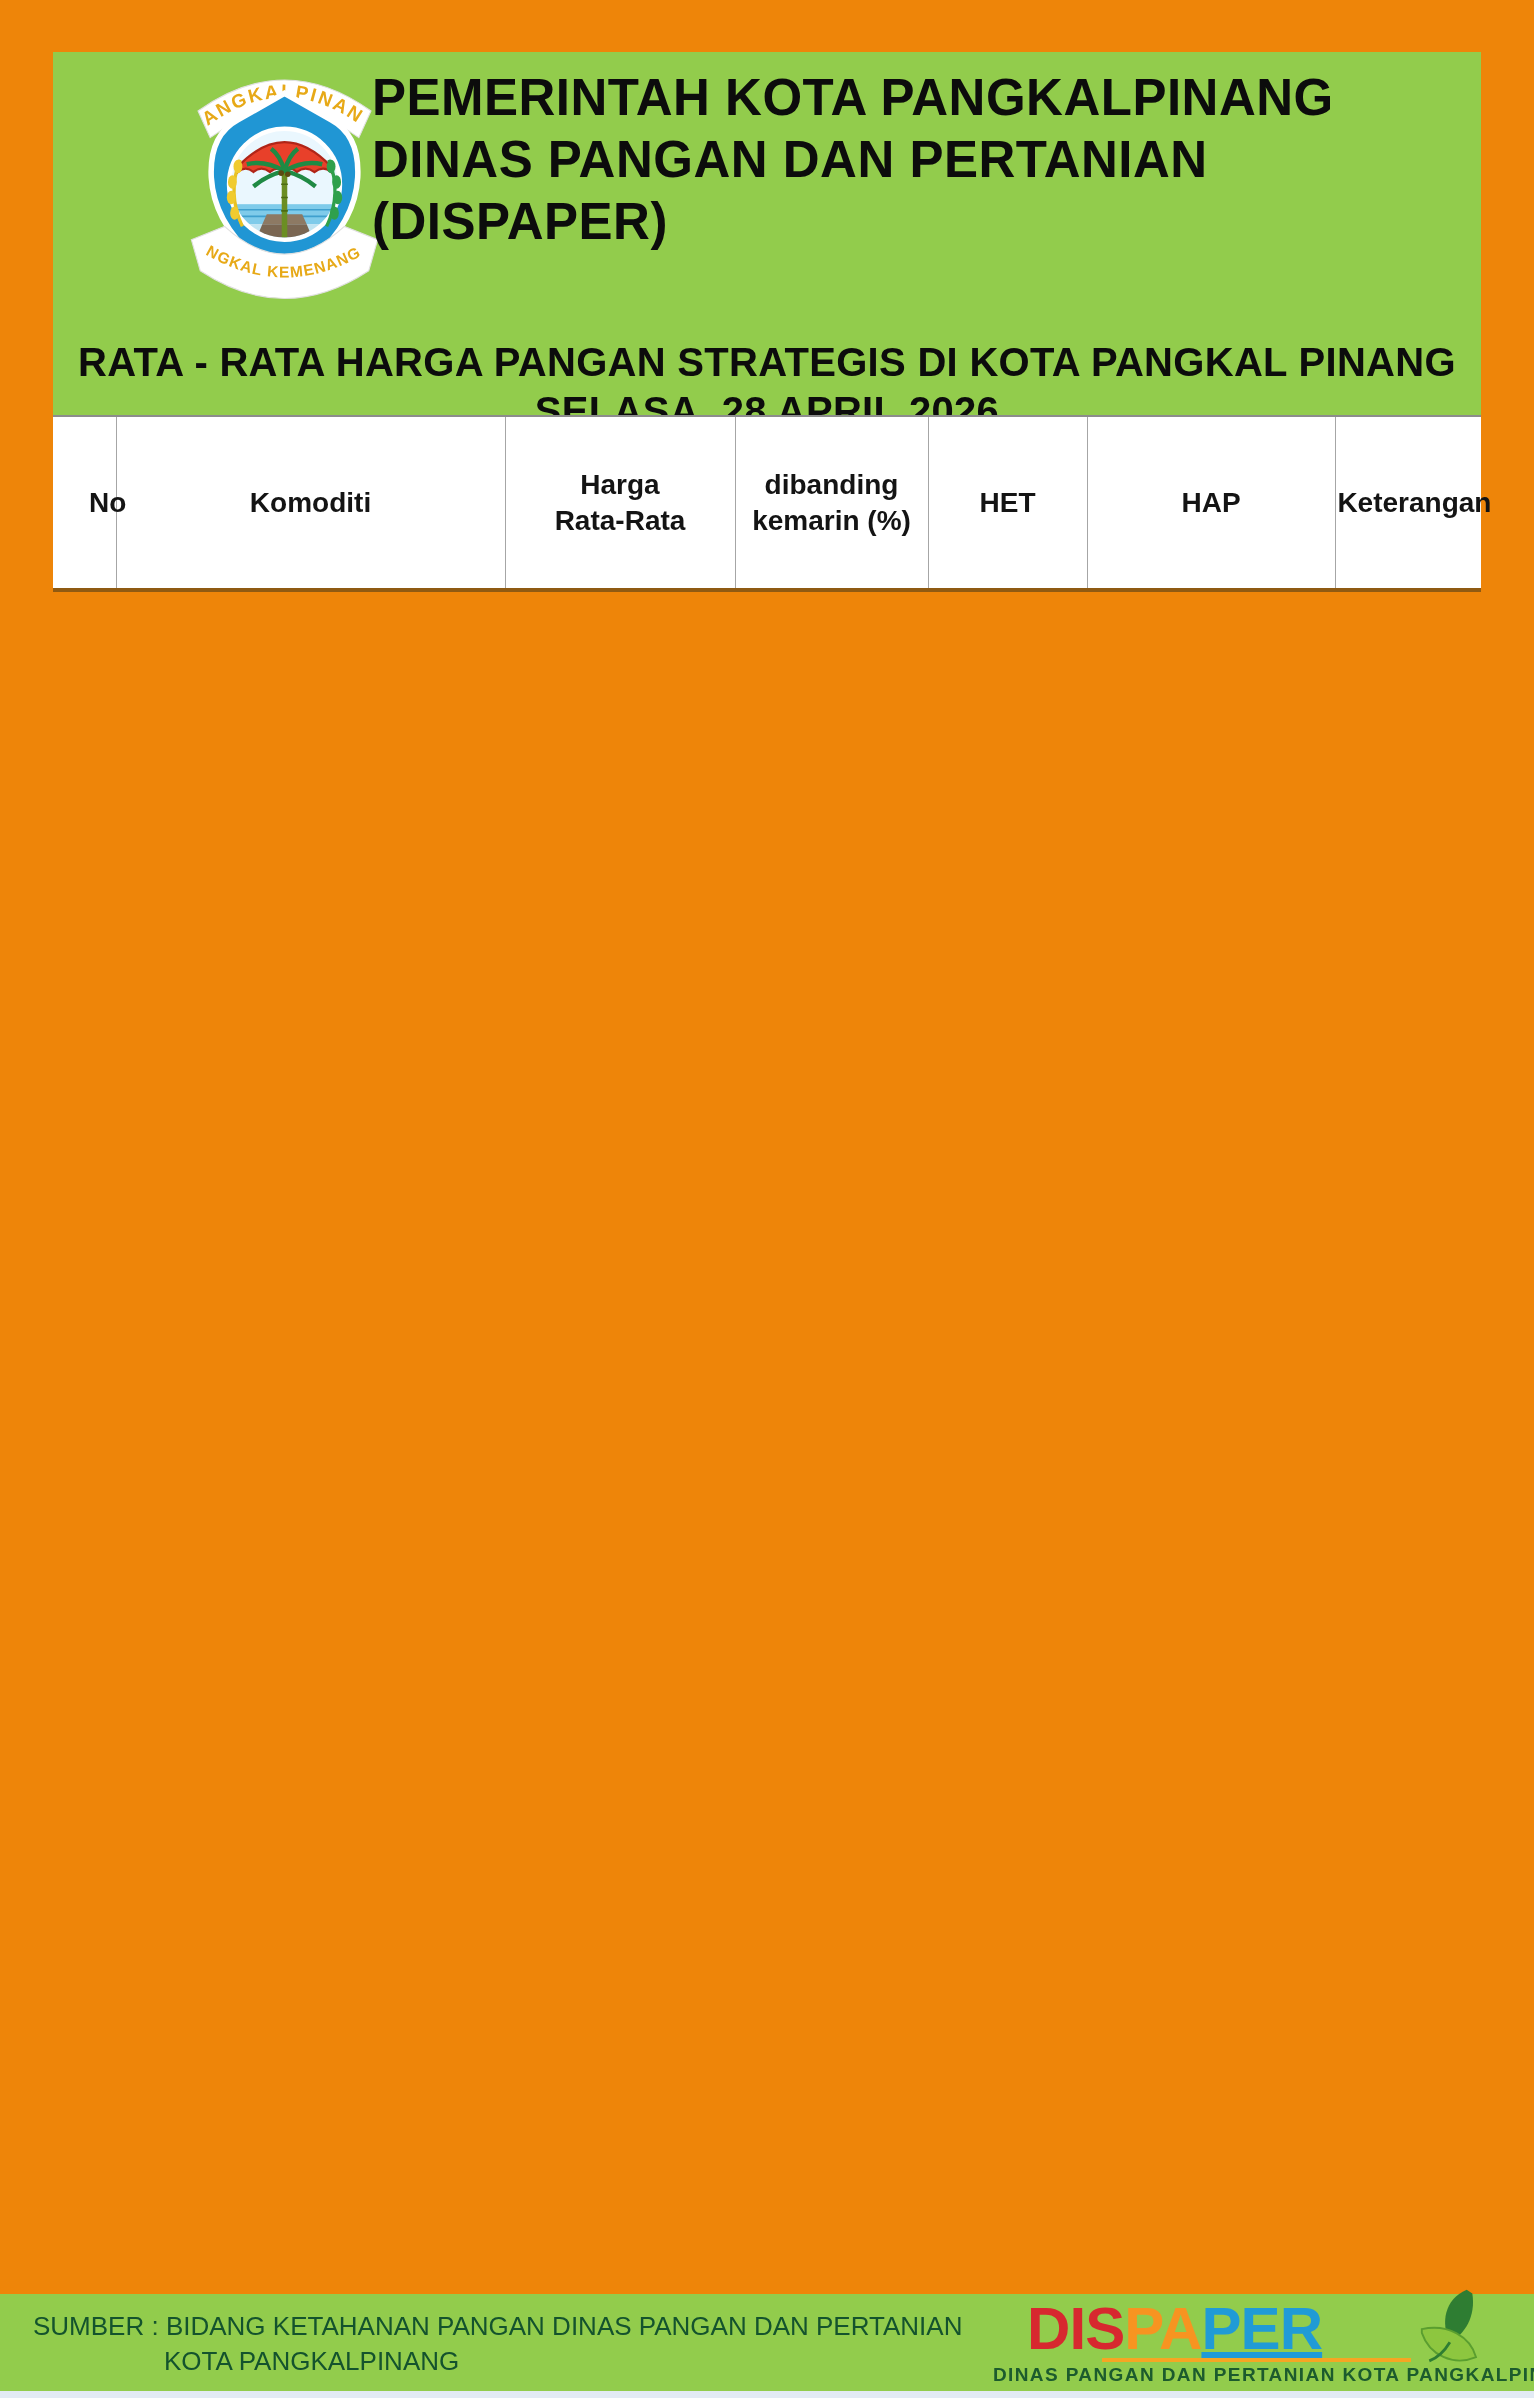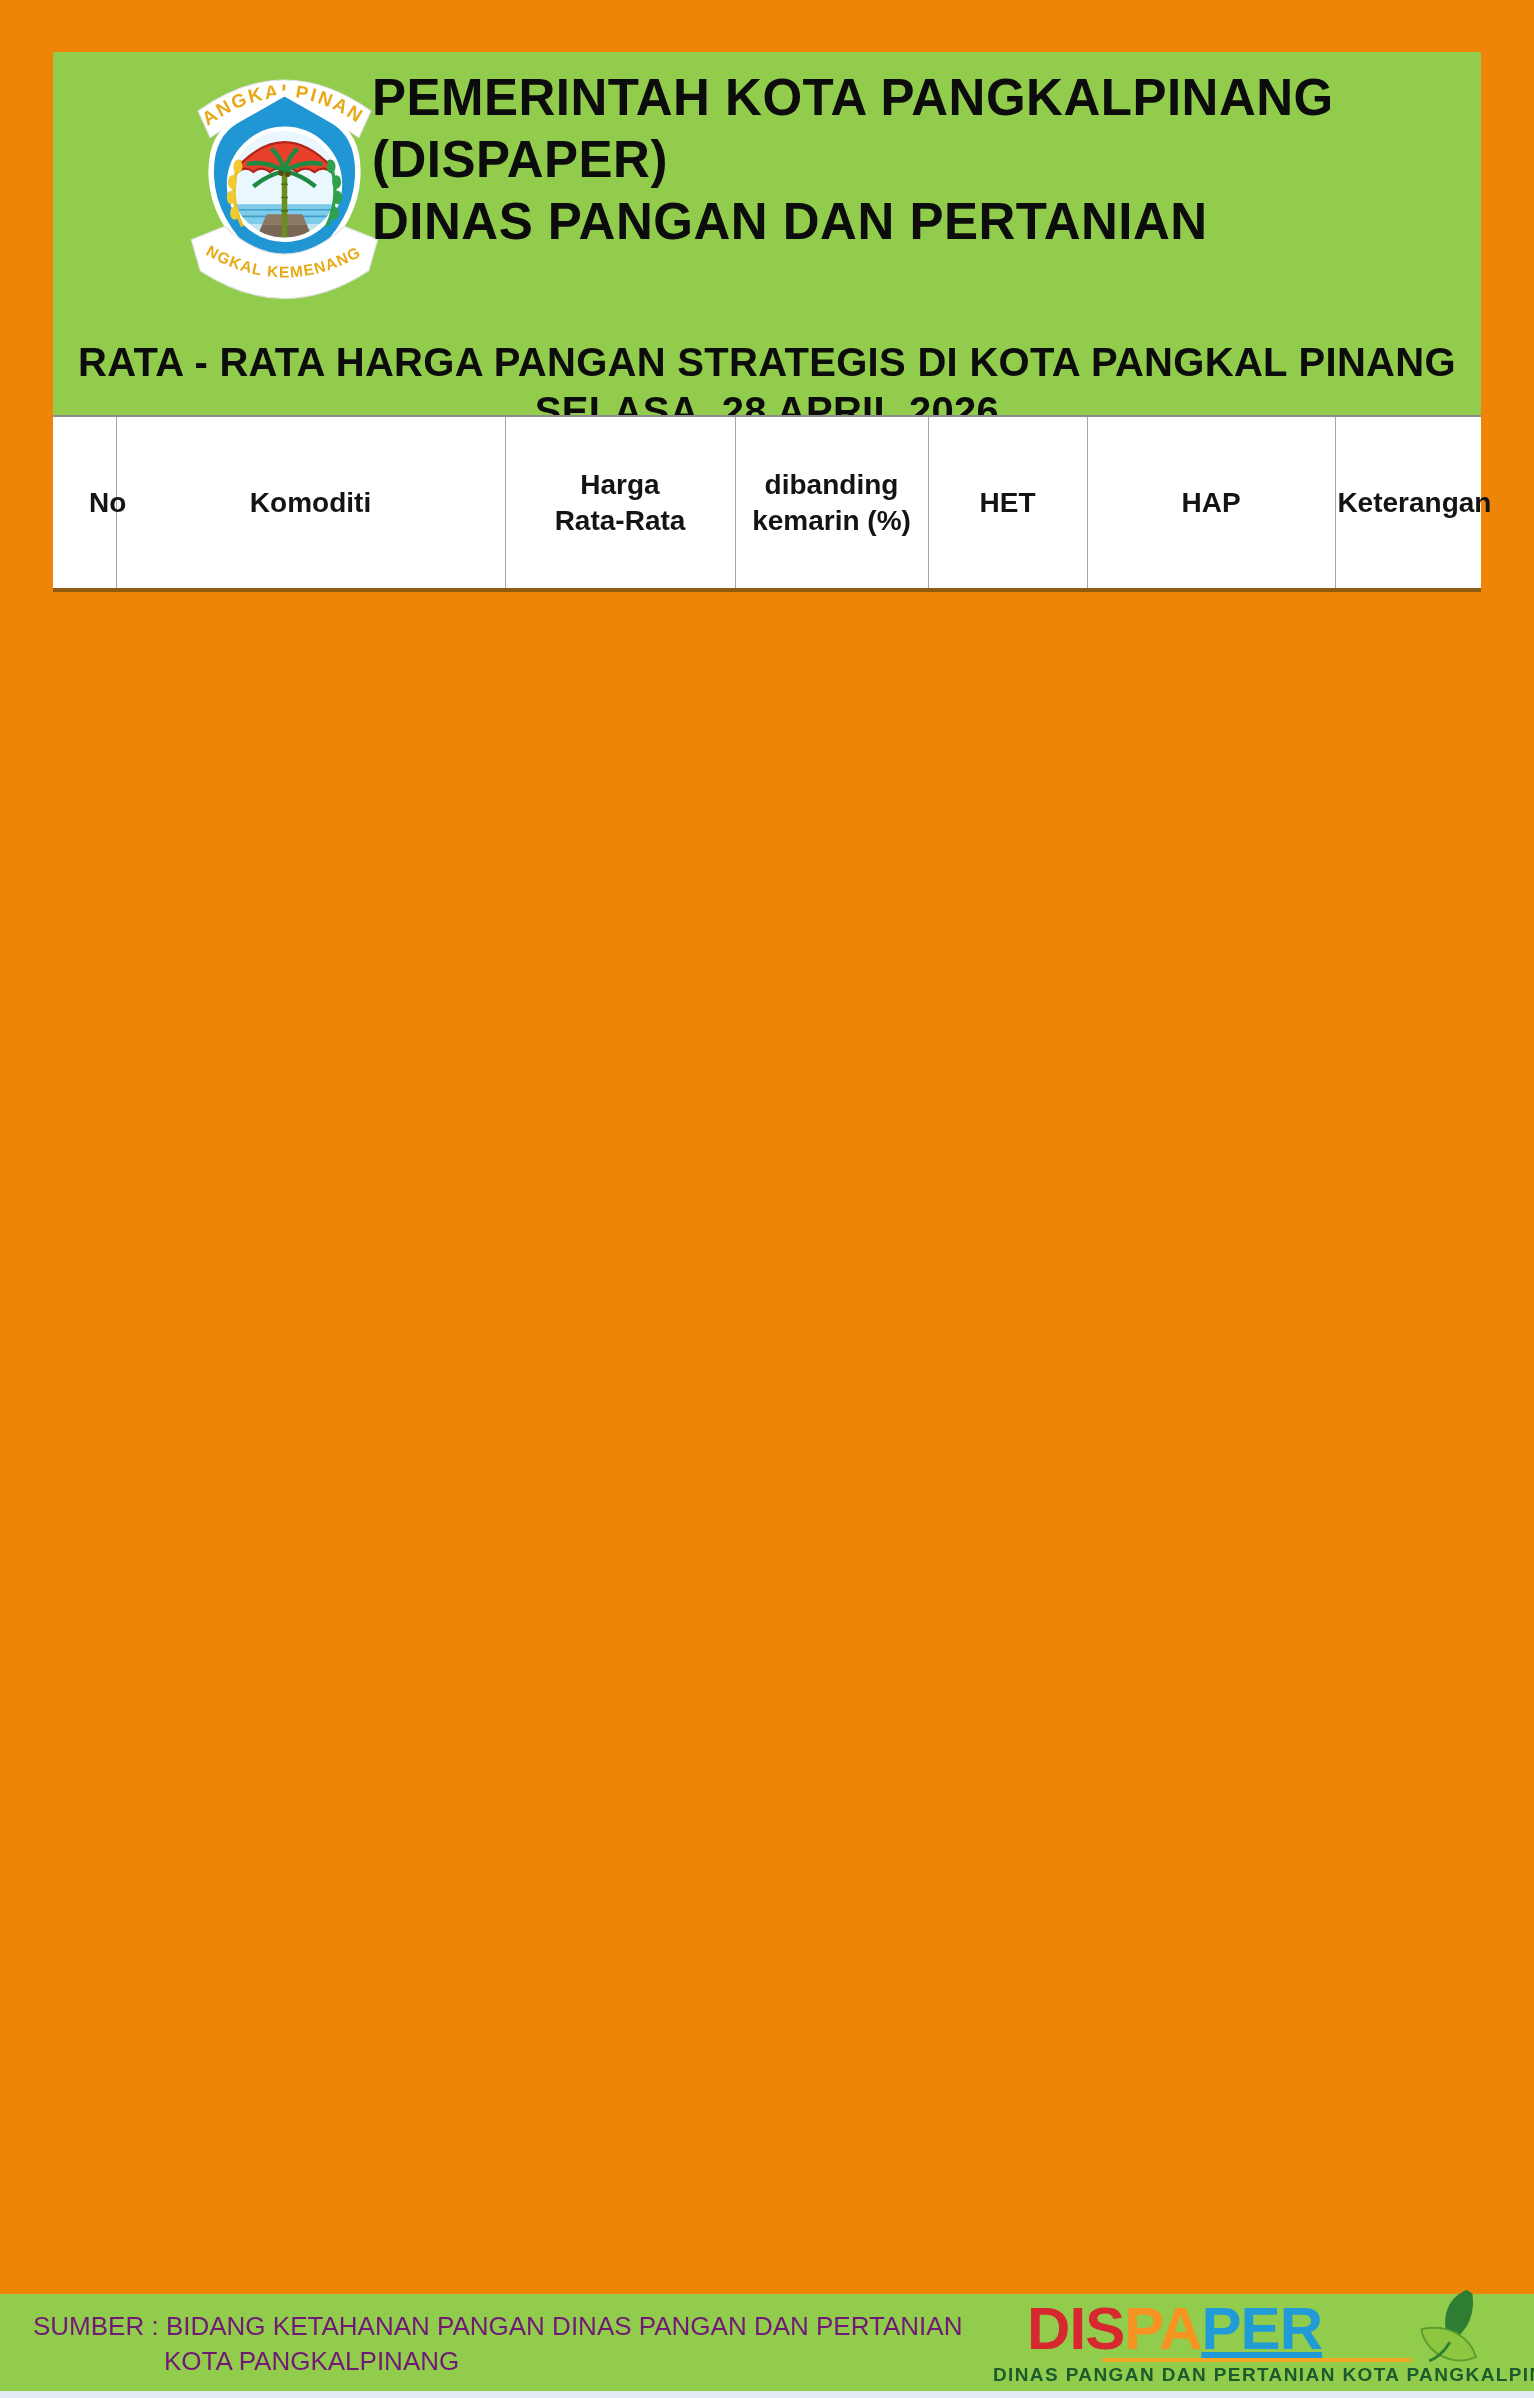--- a/index.html
+++ b/index.html
@@ -25,21 +25,21 @@
   .table-wrap{position:absolute;left:53px;top:415px;width:1428px;background:#fff;}
   table.price{border-collapse:collapse;table-layout:fixed;width:1428px;background:#fff;
     border-top:2.8px solid #8C8C8C;border-bottom:4.7px solid #8F5A12;}
   .price th,.price td{border-left:1.9px solid #A6A6A6;vertical-align:middle;text-align:center;
     font-weight:bold;padding:3.7px 1.9px;}
   .price th:first-child,.price td:first-child{border-left:none;padding-left:36px;}
   .price thead tr{height:174px;}
   .price thead th{font-size:28px;line-height:36px;border-bottom:3.7px solid #6F6F6F;background:#fff;}
   
   .footer{position:absolute;left:0;top:2294px;width:1535px;height:97px;background:var(--green);}
-  .source{position:absolute;left:33px;top:15px;font-size:26px;line-height:35px;color:#701a75;}
+  .source{position:absolute;left:33px;top:15px;font-size:26px;line-height:35px;color:#14532d;}
   .source .line2{padding-left:131px;}
   .dispaper{position:absolute;right:19px;top:1.9px;width:525px;height:94px;}
   .dp-letters{position:absolute;left:0;top:0;font-size:60px;font-weight:bold;letter-spacing:-0.9px;line-height:66px;white-space:nowrap;}
   .dp-dis{color:var(--logo-dis);margin-left:36px;} .dp-pa{color:var(--logo-pa);} .dp-per{color:var(--logo-per);text-decoration:underline;}
   .dp-underline{position:absolute;left:111px;top:62px;width:309px;height:3.7px;background:#F5A623;}
   .dp-leaf{position:absolute;left:410px;top:-7.5px;}
   .dp-tagline{position:absolute;left:1.9px;top:68px;font-size:19px;font-weight:bold;
     letter-spacing:1.4px;color:var(--logo-tagline);white-space:nowrap;}
   .bottom-strip{position:absolute;left:0;top:2391px;width:1535px;height:7.5px;background:var(--strip);}
 </style>
@@ -104,22 +104,22 @@
 
     <path d="M16,162 L46,150 Q100,200 154,150 L184,162 L176,190 Q100,240 24,190 Z" fill="#FFFFFF" stroke="#E0E0E0" stroke-width="1"></path>
     <path id="arcBot" d="M30,176 Q100,216 170,176" fill="none"></path>
     <text font-size="14" font-weight="bold" letter-spacing="1" style="fill:var(--gold)">
       <textPath href="#arcBot" startOffset="50%" text-anchor="middle">PANGKAL KEMENANGAN</textPath>
     </text>
   </svg>
 
   <div class="org-titles">
     <div>PEMERINTAH KOTA PANGKALPINANG</div>
+    <div>DINAS PANGAN DAN PERTANIAN</div>
     <div>(DISPAPER)</div>
-    <div>DINAS PANGAN DAN PERTANIAN</div>
   </div>
 
   <div class="subtitle">
     <div>RATA - RATA HARGA PANGAN STRATEGIS DI KOTA PANGKAL PINANG</div>
     <div>SELASA, 28 APRIL 2026</div>
   </div>
 </div>
 
 <div class="table-wrap">
   <table class="price">

